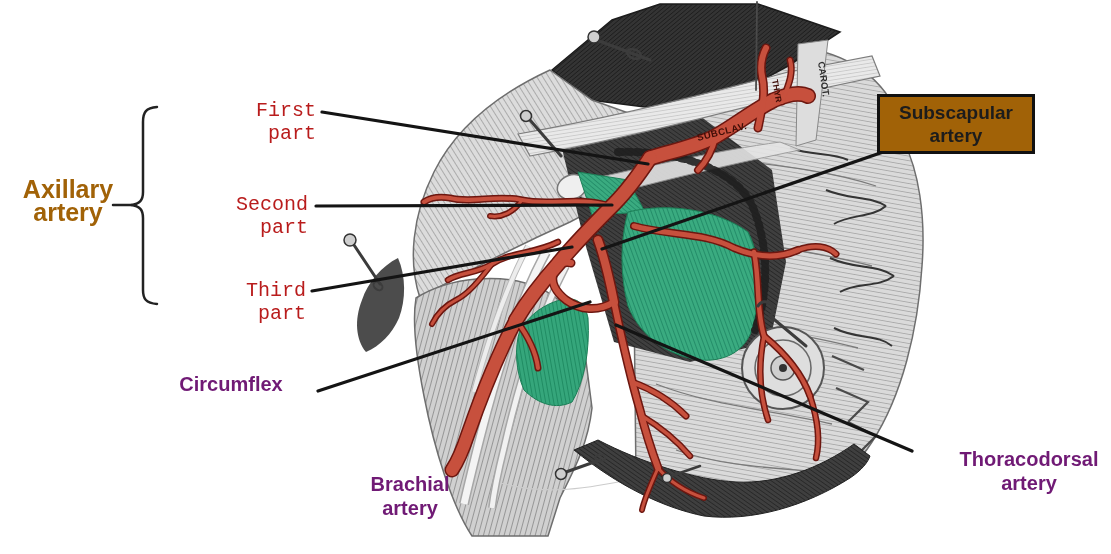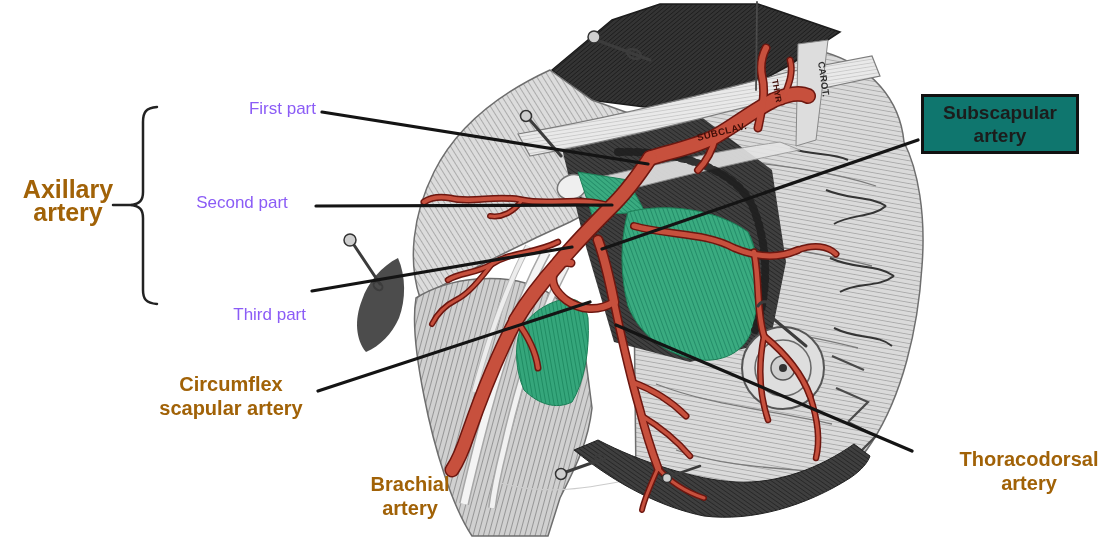--- a/index.html
+++ b/index.html
@@ -1,27 +1,27 @@
 <!DOCTYPE html>
 <html><head>
 <meta charset="utf-8">
 <style>
   html,body{margin:0;padding:0;background:#fff;}
   #stage{position:relative;width:1111px;height:554px;background:#ffffff;overflow:hidden;
          font-family:"Liberation Sans",sans-serif;}
   #art{position:absolute;left:0;top:0;}
   .lbl{position:absolute;color:#2e2e2e;}
-  .plain{font-size:17px;color:#8b5cf6;}
-  .bold{font-weight:bold;font-size:20px;line-height:24px;text-align:center;color:#a16207;}
+  .plain{font-size:20px;color:#b91c1c;font-family:Liberation Mono, monospace;}
+  .bold{font-weight:bold;font-size:20px;line-height:24px;text-align:center;color:#701a75;}
   #axillary-label{left:14px;top:178px;width:108px;text-align:center;font-weight:bold;
                   font-size:25px;line-height:23px;color:#a16207;}
   #first-part-label{left:196px;top:99px;width:120px;text-align:right;}
-  #second-part-label{left:176px;top:193px;width:132px;text-align:center;}
-  #third-part-label{left:192px;top:279px;width:114px;text-align:right;margin-top:26px;}
-  #subscapular-box{left:921px;top:94px;width:148px;border:3px solid #111;background:#0f766e;
+  #second-part-label{left:176px;top:193px;width:132px;text-align:right;}
+  #third-part-label{left:192px;top:279px;width:114px;text-align:right;}
+  #subscapular-box{left:877px;top:94px;width:148px;border:3px solid #111;background:#a16207;
                    text-align:center;font-weight:bold;font-size:19px;line-height:23px;
                    padding:4px 2px;color:#1c1c1c;}
   #circumflex-label{left:140px;top:372px;width:182px;}
   #brachial-label{left:343px;top:472px;width:134px;}
   #thoracodorsal-label{left:940px;top:447px;width:178px;}
   .l2{display:block;}
 </style>
 </head>
 <body>
 
@@ -256,21 +256,20 @@
 <div class="lbl plain" id="second-part-label">Second part</div>
 <div class="lbl plain" id="third-part-label">Third part</div>
 
 <div class="lbl" id="subscapular-box">
   <span class="l2">Subscapular</span>
   <span class="l2">artery</span>
 </div>
 
 <div class="lbl bold" id="circumflex-label">
   <span class="l2">Circumflex</span>
-  <span class="l2">scapular artery</span>
 </div>
 
 <div class="lbl bold" id="brachial-label">
   <span class="l2">Brachial</span>
   <span class="l2">artery</span>
 </div>
 
 <div class="lbl bold" id="thoracodorsal-label">
   <span class="l2">Thoracodorsal</span>
   <span class="l2">artery</span>

